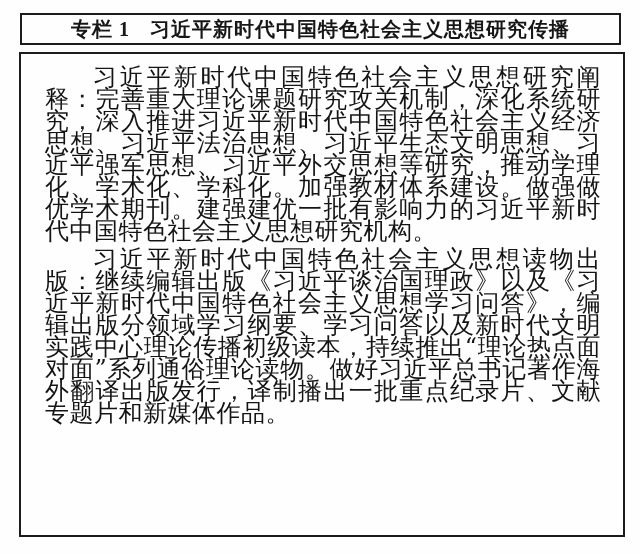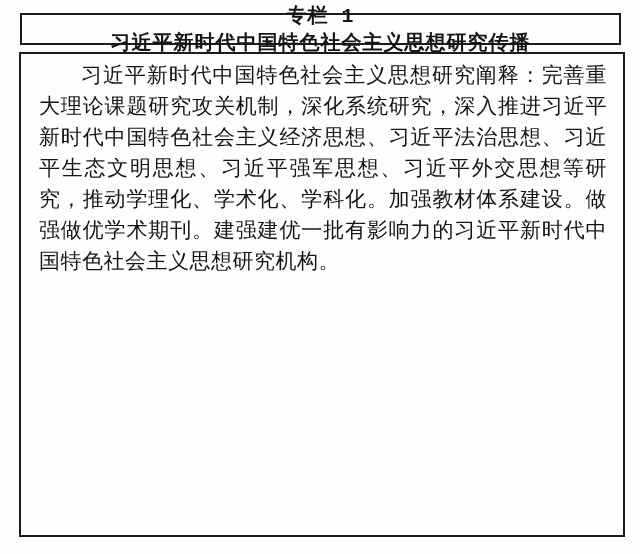--- a/index.html
+++ b/index.html
@@ -23,60 +23,60 @@
     position: absolute;
     left: 20px;
     top: 13px;
     width: 597px;
     height: 28px;
     border: 2px solid #1c1c1c;
     background: #fefefe;
     display: flex;
     align-items: center;
     justify-content: center;
-    font-family: Liberation Mono, monospace;
+    font-family: Liberation Serif, serif;
     font-weight: bold;
     font-size: 20px;
     letter-spacing: 1px;
     white-space: nowrap;
-    flex-direction: column;
   }
   .title-box .title-gap {
     display: inline-block;
     width: 20px;
   }
   .body-box {
     position: absolute;
     left: 19px;
     top: 52px;
     width: 568px;
     height: 466px;
     border: 2px solid #1c1c1c;
     background: #fefefe;
     padding: 6px 16px 9px 18px;
   }
   .body-box p {
-    margin: 0;
+    margin: 6px;
     padding: 0;
-    font-size: 21px;
-    line-height: 31px;
+    font-size: 24px;
+    line-height: 22px;
     text-align: justify;
     text-indent: 2em;
     letter-spacing: 0.5px;
     color: #141414;
   }
 </style>
 </head>
 <body>
 
 <div class="page">
 
   <div class="title-box">
     <span>专栏 1</span>
     <span class="title-gap"></span>
     <span>习近平新时代中国特色社会主义思想研究传播</span>
   </div>
 
   <div class="body-box">
     <p>习近平新时代中国特色社会主义思想研究阐释：完善重大理论课题研究攻关机制，深化系统研究，深入推进习近平新时代中国特色社会主义经济思想、习近平法治思想、习近平生态文明思想、习近平强军思想、习近平外交思想等研究，推动学理化、学术化、学科化。加强教材体系建设。做强做优学术期刊。建强建优一批有影响力的习近平新时代中国特色社会主义思想研究机构。</p>
+    <p>习近平新时代中国特色社会主义思想读物出版：继续编辑出版《习近平谈治国理政》以及《习近平新时代中国特色社会主义思想学习问答》，编辑出版分领域学习纲要、学习问答以及新时代文明实践中心理论传播初级读本，持续推出“理论热点面对面”系列通俗理论读物。做好习近平总书记著作海外翻译出版发行，译制播出一批重点纪录片、文献专题片和新媒体作品。</p>
   </div>
 
 </div>
 
 </body></html>

